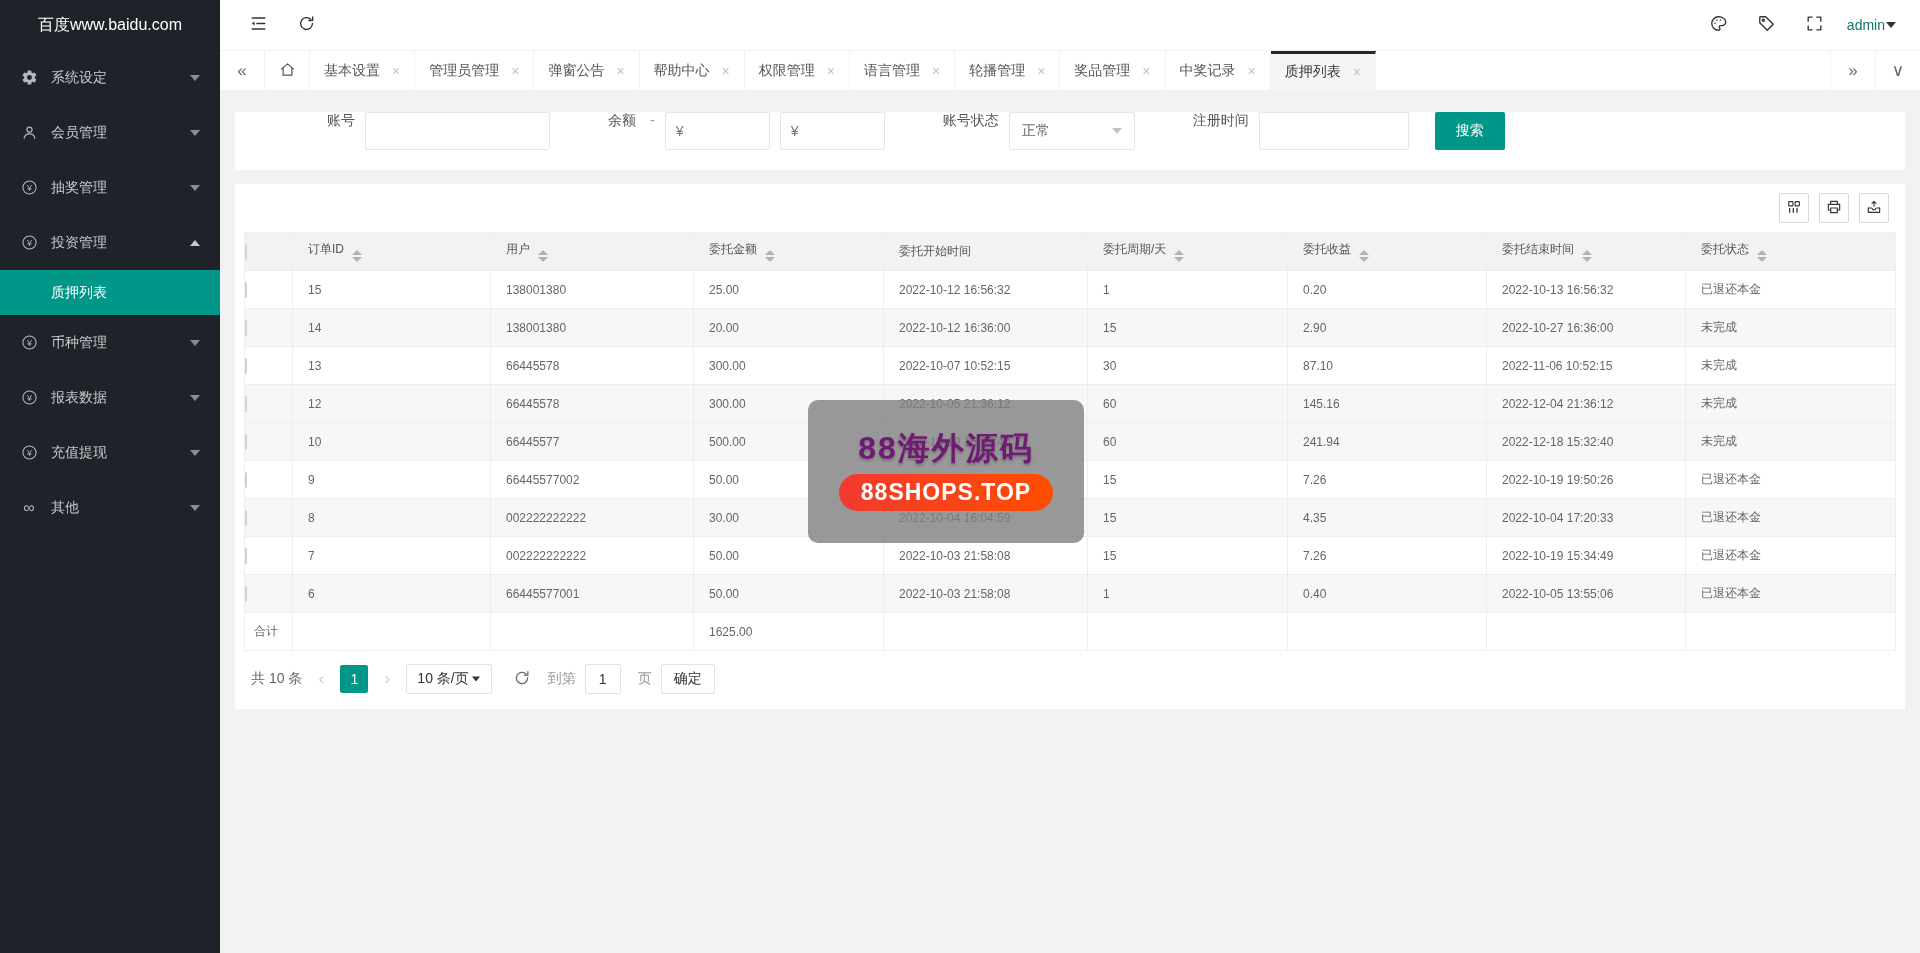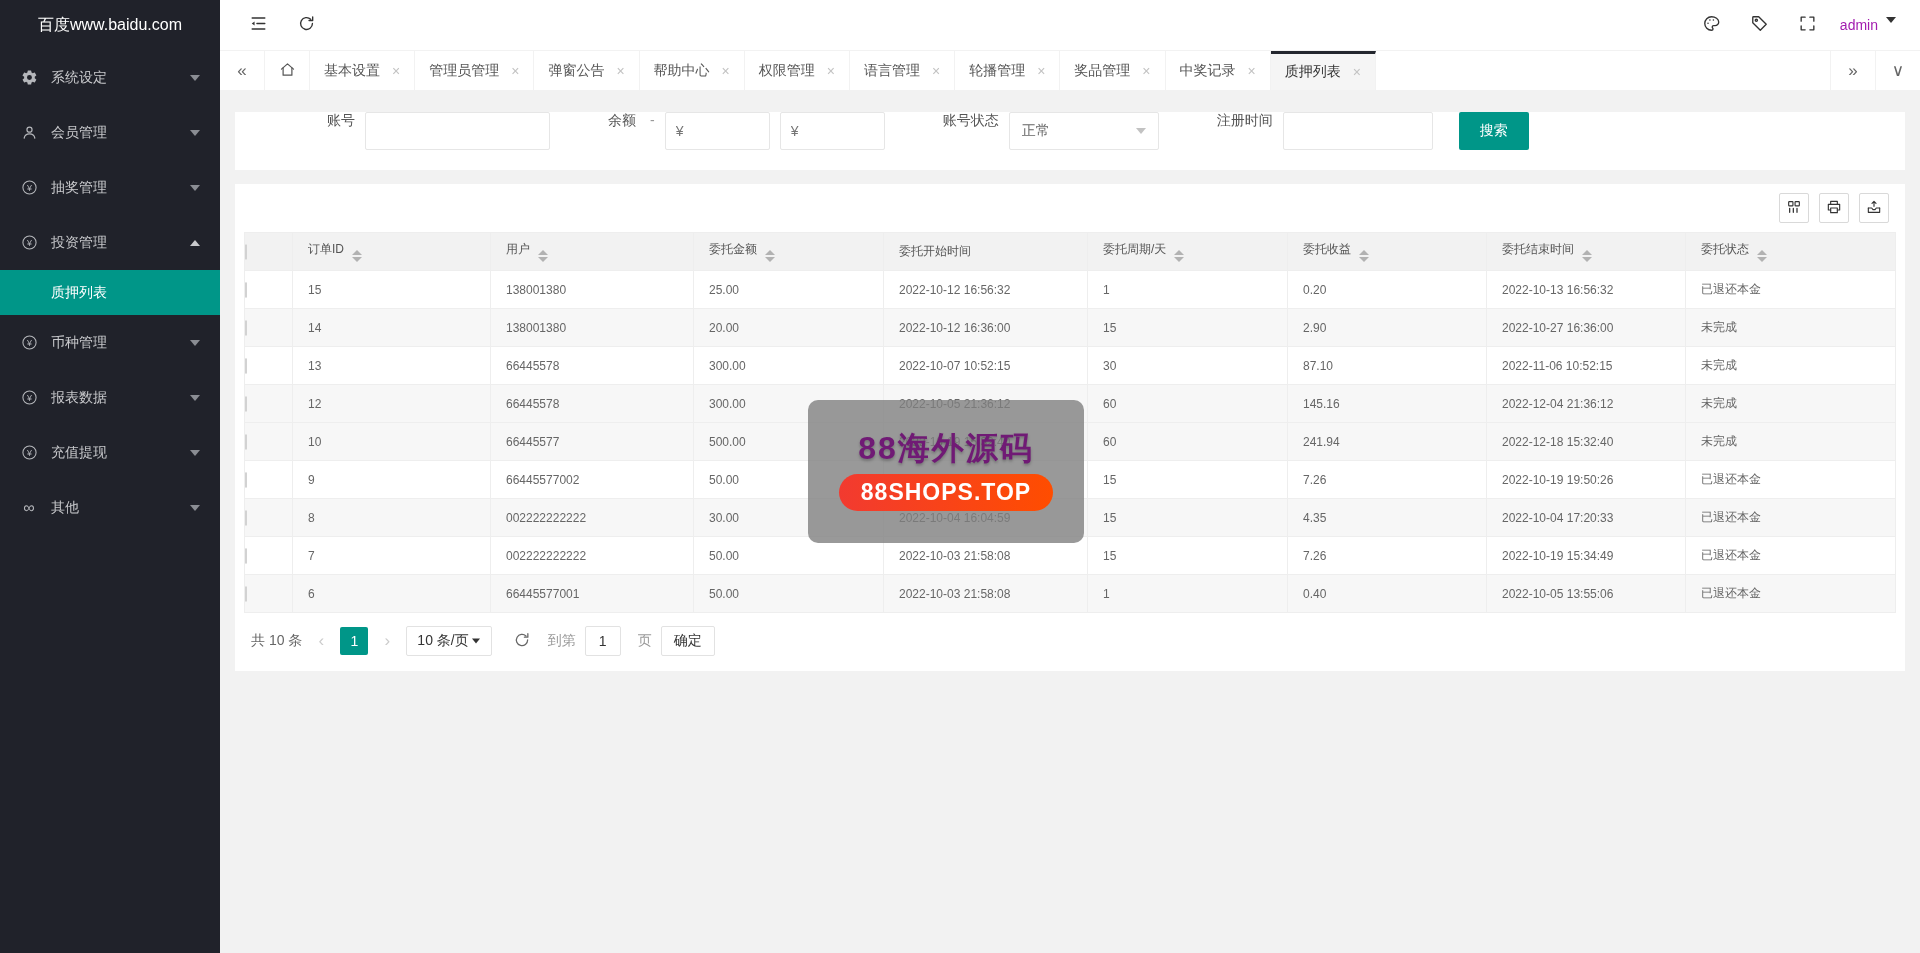--- a/index.html
+++ b/index.html
@@ -15,41 +15,41 @@
 .caret-up{width:0;height:0;border-left:5px solid transparent;border-right:5px solid transparent;border-bottom:6px solid #c8c9cc}
 .nav-item .caret,.nav-item .caret-up{margin-left:auto}
 .sub-item{height:45px;display:flex;align-items:center;padding-left:51px;color:#c8c9cc;font-size:14px;cursor:pointer}
 .sub-item.active{background:#009688;color:#fff}
 
 .main{margin-left:220px;height:100%;display:flex;flex-direction:column}
 .topbar{height:50px;background:#fff;display:flex;align-items:center;flex-shrink:0;padding-left:14px}
 .tb-btn{width:48px;height:50px;display:flex;align-items:center;justify-content:center;color:#333;cursor:pointer;background:none;border:none}
 .tb-btn svg{width:19px;height:19px}
 .tb-spacer{flex:1}
-.tb-user{display:flex;align-items:flex-start;gap:8px;margin:0 24px 0 8px;font-size:14px;color:#a21caf;cursor:pointer}
+.tb-user{display:flex;align-items:center;gap:1px;margin:0 24px 0 8px;font-size:14px;color:#0f766e;cursor:pointer}
 .tb-user .caret{border-top-color:#333}
 
 .tabbar{height:40px;background:#fff;display:flex;align-items:stretch;border-top:1px solid #f2f2f2;flex-shrink:0}
 .tab-ctrl{width:45px;display:flex;align-items:center;justify-content:center;color:#666;font-size:17px;border-right:1px solid #f2f2f2;cursor:pointer;background:none;border-top:none;border-bottom:none;border-left:none}
 .tab-ctrl.right{border-right:none;border-left:1px solid #f2f2f2}
 .tab{display:flex;align-items:center;padding:0 14px;font-size:14px;color:#555;border-right:1px solid #f2f2f2;cursor:pointer}
 .tab .close{margin-left:12px;color:#c2c2c2;font-size:14px}
 .tab.active{background:#f5f5f5;color:#333;border-top:3px solid #23262E}
 .tab.home{width:45px;justify-content:center;padding:0}
 .tab.home svg{width:17px;height:17px;color:#555}
 .tab-spacer{flex:1}
 
 .content{flex:1;padding:22px 15px 0;overflow:hidden;position:relative}
 .filter-panel{background:#fff;height:58px;display:flex;align-items:flex-start;padding-left:92px;font-size:14px;color:#555}
 .f-label{margin-right:10px;white-space:nowrap}
 .f-input{height:38px;border:1px solid #e6e6e6;border-radius:2px;padding:0 10px;font-size:14px;color:#666;outline:none;background:#fff}
 .w-account{width:185px}.w-amount{width:105px}.w-reg{width:150px}
 .gap-lg{margin-left:58px}.gap-md{margin-left:10px}
 .dash{color:#999;margin:0 10px 0 4px}
-.f-select{width:150px;height:38px;border:1px solid #e6e6e6;border-radius:2px;display:flex;align-items:center;justify-content:space-between;padding:0 12px;color:#666;cursor:pointer;background:#fff}
+.f-select{width:126px;height:38px;border:1px solid #e6e6e6;border-radius:2px;display:flex;align-items:center;justify-content:space-between;padding:0 12px;color:#666;cursor:pointer;background:#fff}
 .f-select .caret{border-top-color:#c2c2c2}
 .search-btn{height:38px;padding:0 21px;background:#009688;color:#fff;border:none;border-radius:2px;font-size:14px;margin-left:26px;cursor:pointer}
 
 .table-panel{background:#fff;margin-top:14px}
 .table-toolbar{height:48px;display:flex;align-items:center;justify-content:flex-end;gap:10px;padding:0 16px}
 .tool-btn{width:30px;height:30px;border:1px solid #d9d9d9;border-radius:2px;background:#fff;display:flex;align-items:center;justify-content:center;color:#333;cursor:pointer}
 .tool-btn svg{width:16px;height:16px}
 .table-wrap{padding:0 9px}
 table{width:100%;border-collapse:collapse;table-layout:fixed;font-size:12px;color:#666}
 th,td{border:1px solid #eee;height:38px;padding:0 0 0 15px;text-align:left;font-weight:400;overflow:hidden;white-space:nowrap}
@@ -449,20 +449,31 @@
                 <td class="cb-cell"><span class="cb"></span></td>
                 <td>6</td>
                 <td>66445577001</td>
                 <td>50.00</td>
                 <td>2022-10-03 21:58:08</td>
                 <td>1</td>
                 <td>0.40</td>
                 <td>2022-10-05 13:55:06</td>
                 <td>已退还本金</td>
               </tr>
+              <tr>
+                <td class="total-label">合计</td>
+                <td></td>
+                <td></td>
+                <td>1625.00</td>
+                <td></td>
+                <td></td>
+                <td></td>
+                <td></td>
+                <td></td>
+              </tr>
             </tbody>
         </table>
       </div>
 
       <div class="pagination">
         <span>共 10 条</span>
         <button class="pg-arrow"><span>‹</span></button>
         <div class="pg-cur">1</div>
         <button class="pg-arrow"><span>›</span></button>
         <div class="pg-size">

